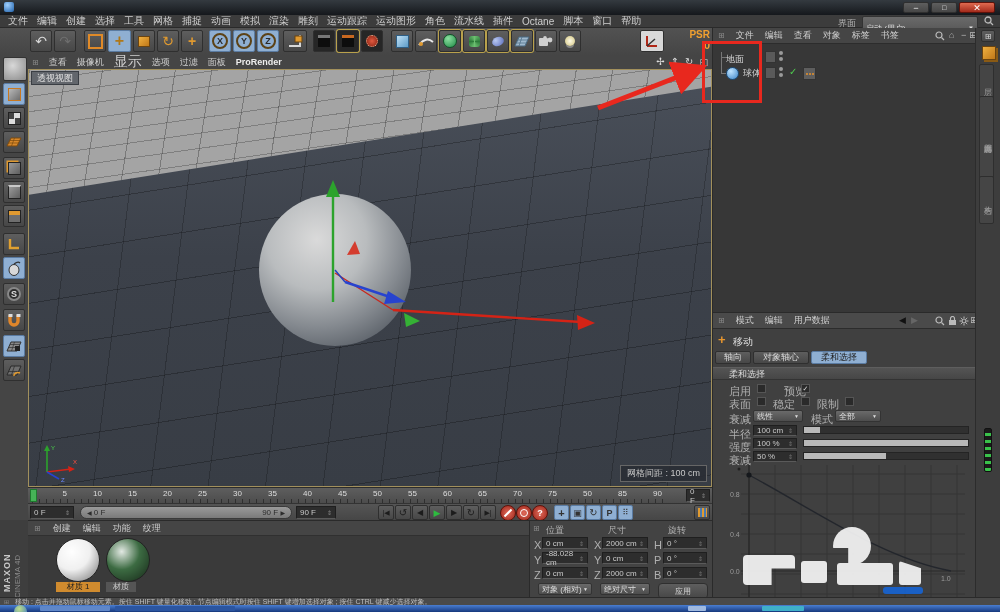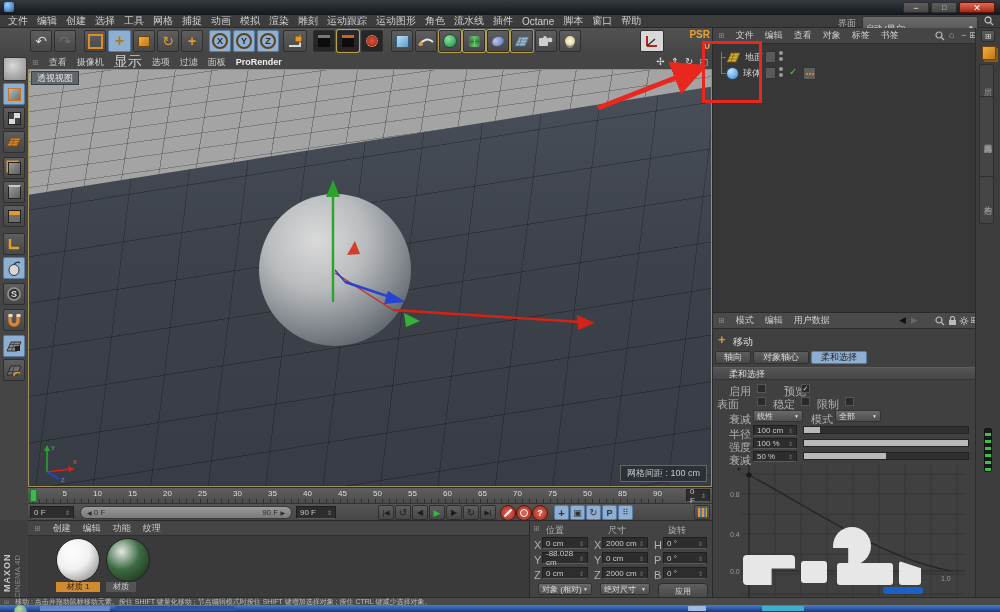--- a/index.html
+++ b/index.html
@@ -476,21 +476,21 @@
         </svg>
     </span>
     <span class="a" style="left:236px;top:2px;font-size:9px;color:#bbb;">⌂</span>
     <span class="a" style="left:248px;top:2px;font-size:9px;color:#bbb;">−</span>
     <span class="a" style="left:256px;top:2px;font-size:9px;color:#bbb;">⊞</span>
 
     <div class="a" style="left:8px;top:24px;width:1px;height:21px;background:#777;"></div>
     <div class="a" style="left:8px;top:29px;width:5px;height:1px;background:#777;"></div>
     <div class="a" style="left:8px;top:45px;width:5px;height:1px;background:#777;"></div>
 
-    <div class="a flex" style="left:13px;top:21px;height:16px;gap:4px;">
+    <div class="a flex" style="left:13px;top:21px;height:16px;gap:4px;flex-direction:column;">
       <svg width="15" height="12">
           <path d="M1 11 L5 2 L14 2 L10 11 Z" fill="#d8b23c" stroke="#7a5c10"></path>
           <path d="M3 8 L12 8 M4 5 L13 5 M8 2 L5 11" stroke="#7a5c10" stroke-width="0.7"></path>
         </svg>
       <span style="font-size:9px;color:#d8d8d8;">地面</span>
     </div>
 
     <div class="a flex" style="left:13px;top:37px;height:16px;gap:4px;">
       <span style="width:11px;height:11px;border-radius:50%;background:radial-gradient(circle at 35% 30%,#bfe4ff,#3d85c8);border:1px solid #1e4e7a;display:block;"></span>
       <span style="font-size:9px;color:#d8d8d8;">球体</span>
@@ -547,21 +547,21 @@
     <span class="a ib sel" style="left:98px;top:38px;width:56px;height:13px;font-size:9px;">柔和选择</span>
 
     <div class="a" style="left:0;top:54px;width:263px;height:13px;background:linear-gradient(#545454,#464646);border-top:1px solid #5e5e5e;border-bottom:1px solid #333;
                 font-size:9px;color:#d8d8d8;line-height:13px;padding-left:16px;box-sizing:border-box;">柔和选择</div>
 
     <span class="a lbl" style="left:16px;top:71px;">启用</span>
     <span class="a cb" style="left:44px;top:71px;"></span>
     <span class="a lbl" style="left:71px;top:71px;">预览</span>
     <span class="a cb" style="left:88px;top:71px;color:#d8d8d8;">✓</span>
 
-    <span class="a lbl" style="left:4px;top:84px;">表面</span>
+    <span class="a lbl" style="left:16px;top:84px;">表面</span>
     <span class="a cb" style="left:44px;top:84px;"></span>
     <span class="a lbl" style="left:60px;top:84px;">稳定</span>
     <span class="a cb" style="left:88px;top:84px;"></span>
     <span class="a lbl" style="left:104px;top:84px;">限制</span>
     <span class="a cb" style="left:132px;top:84px;"></span>
 
     <span class="a lbl" style="left:16px;top:99px;">衰减</span>
     <span class="a dd" style="left:40px;top:97px;width:50px;height:12px;">
       <span>线性</span>
         <span style="font-size:5px;">▼</span>

